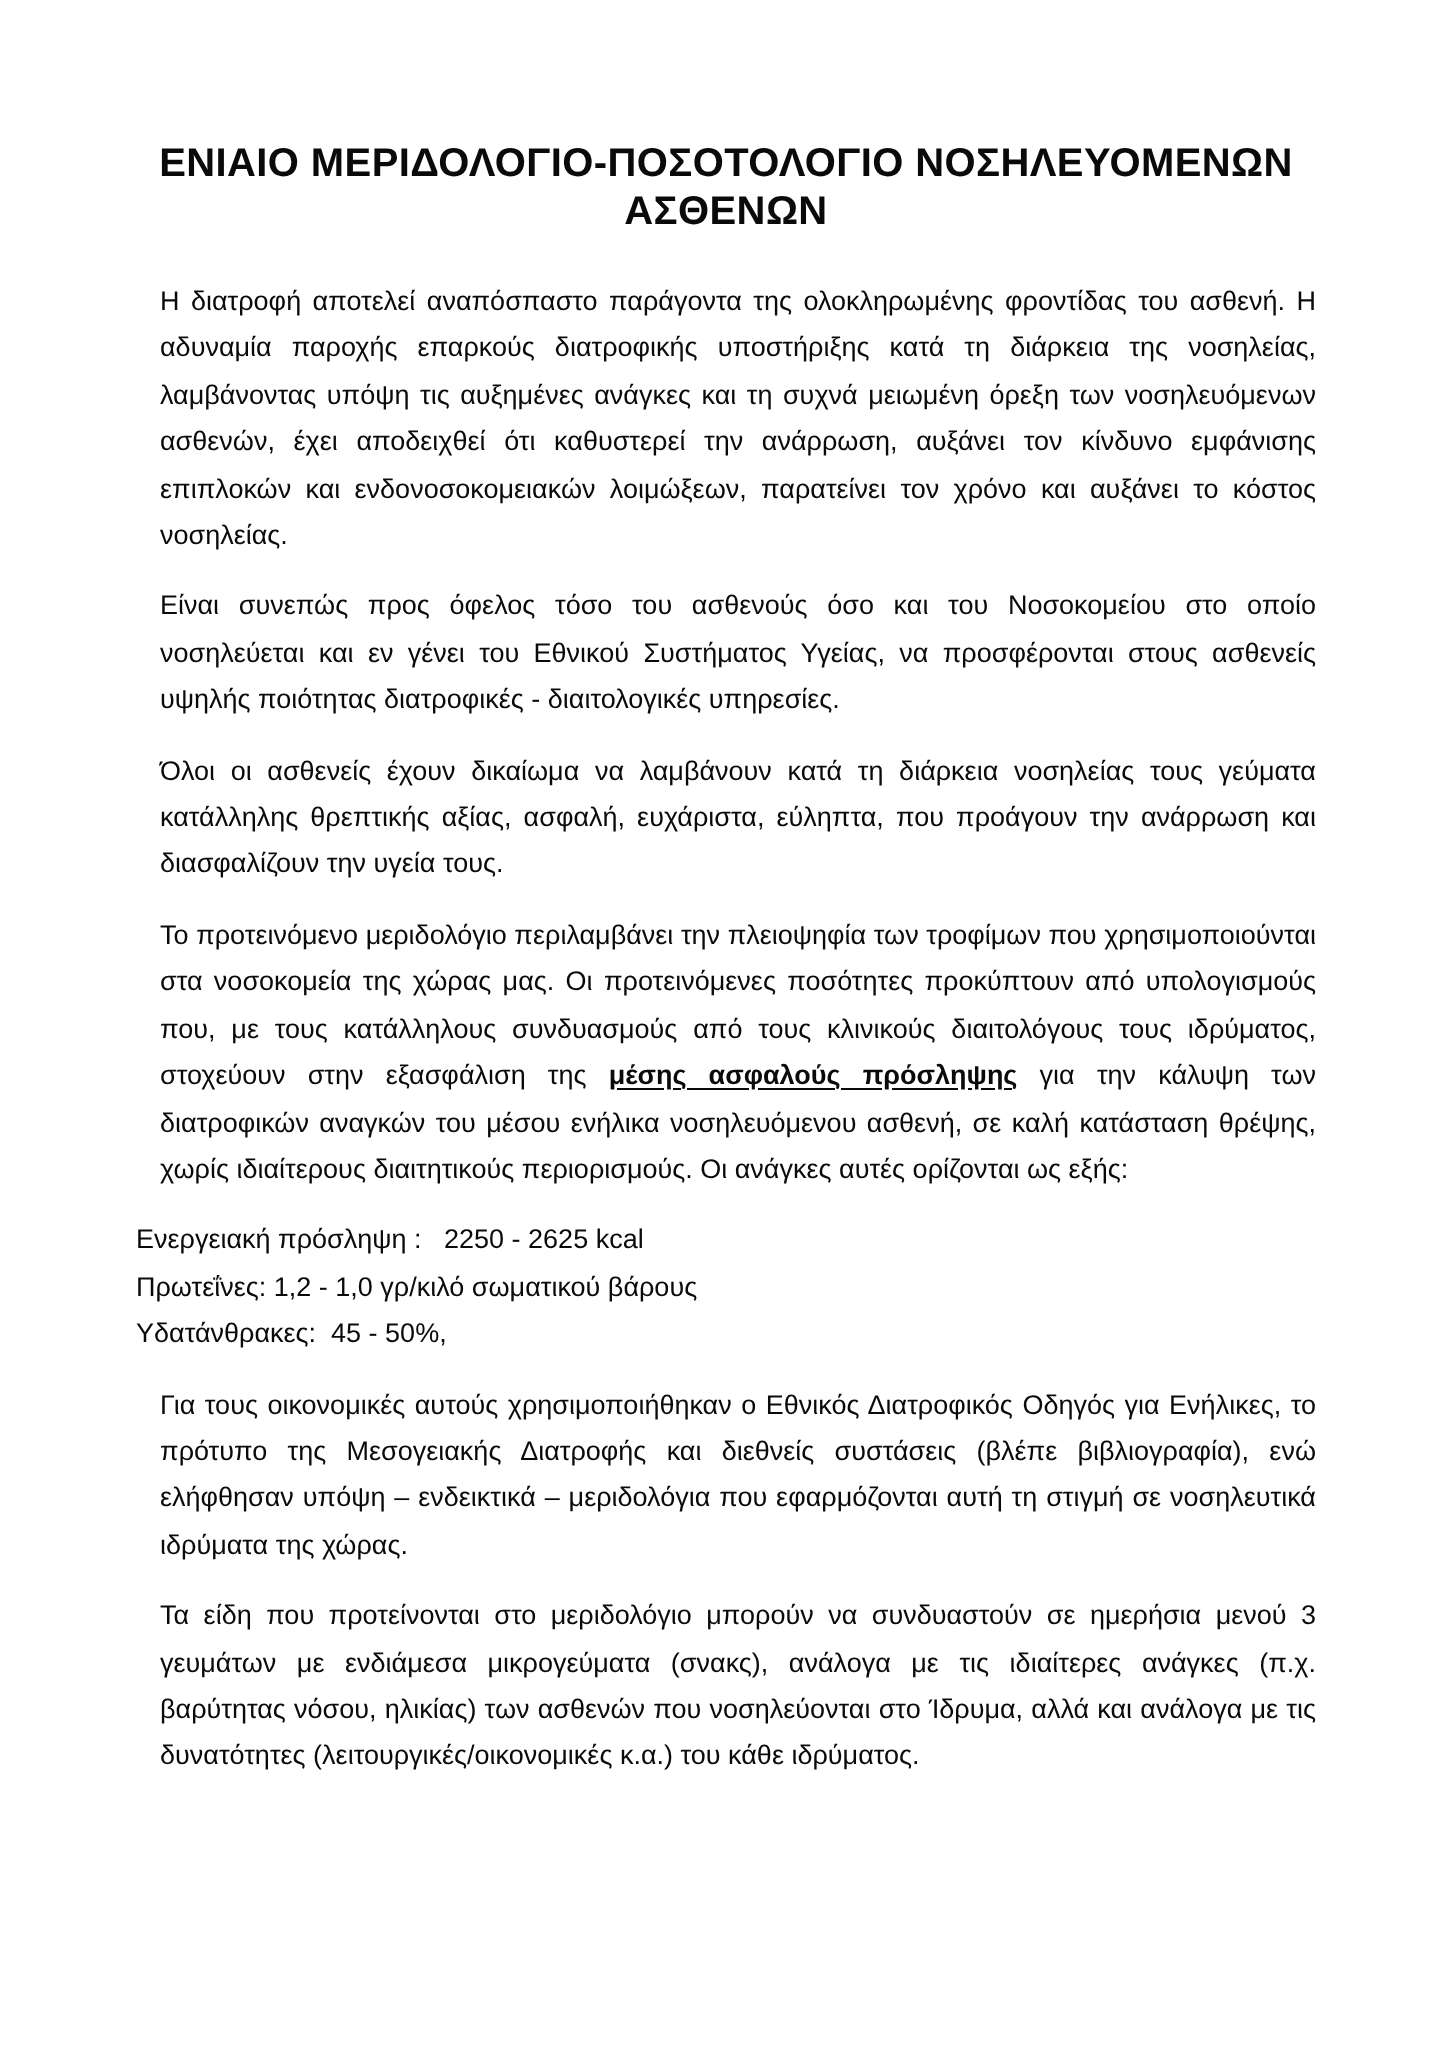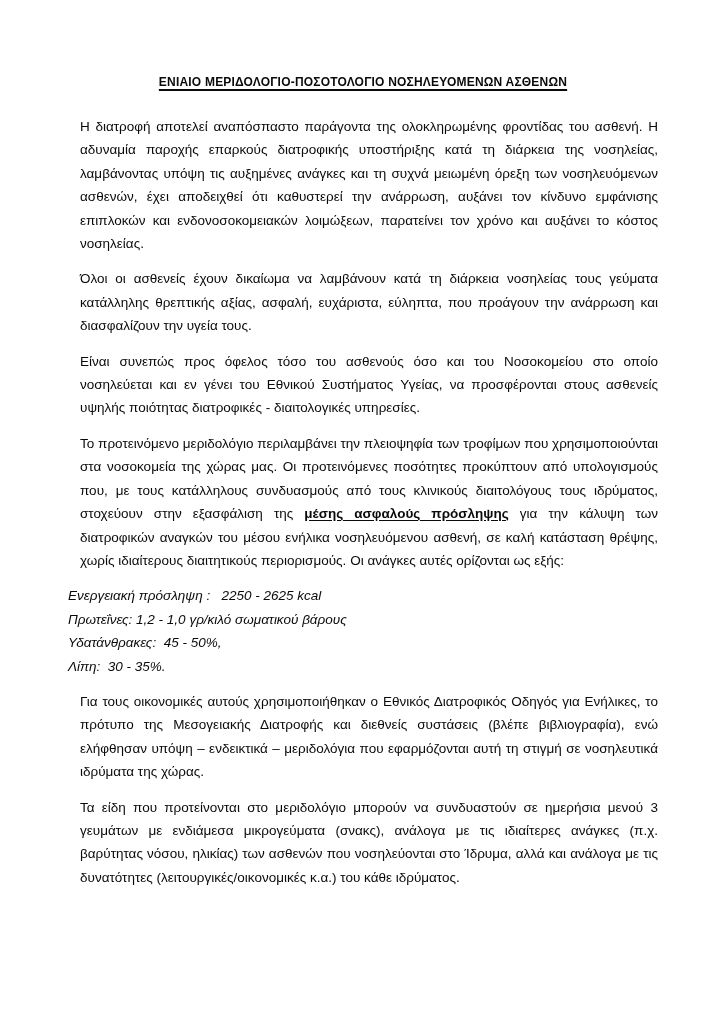--- a/index.html
+++ b/index.html
@@ -14,24 +14,23 @@
     box-sizing: border-box;
     background: #ffffff;
     color: #0a0a0a;
     padding: 70px 66px 0 68px;
     font-family: "Liberation Sans", "DejaVu Sans", sans-serif;
     font-size: 13.5px;
     line-height: 23.4px;
     overflow: hidden;
   }
   .doc-title {
-    font-size: 12px;
+    font-size: 20px;
     font-weight: bold;
     text-align: center;
-    text-decoration: underline;
     text-underline-offset: 3px;
     text-decoration-thickness: 2px;
     letter-spacing: 0.2px;
     margin: 0 0 21px 0;
     line-height: 24px;
   }
   p.body-par {
     margin: 0 0 12px 12px;
     text-align: justify;
   }
@@ -40,43 +39,41 @@
     text-decoration: underline;
     text-underline-offset: 2px;
   }
   .nutrition-list {
     margin: 0 0 12px 0;
   }
   .nutrition-line {
     line-height: 23.4px;
     text-align: left;
     white-space: pre-wrap;
-    font-style: italic;
   }
 </style>
 </head>
 <body>
 
 <div class="page">
 
   <h1 class="doc-title">ΕΝΙΑΙΟ ΜΕΡΙΔΟΛΟΓΙΟ-ΠΟΣΟΤΟΛΟΓΙΟ ΝΟΣΗΛΕΥΟΜΕΝΩΝ ΑΣΘΕΝΩΝ</h1>
 
   <p class="body-par">Η διατροφή αποτελεί αναπόσπαστο παράγοντα της ολοκληρωμένης φροντίδας του ασθενή.  Η αδυναμία παροχής επαρκούς διατροφικής υποστήριξης κατά τη διάρκεια της νοσηλείας, λαμβάνοντας υπόψη τις αυξημένες ανάγκες και τη συχνά μειωμένη όρεξη των νοσηλευόμενων ασθενών, έχει αποδειχθεί ότι καθυστερεί  την ανάρρωση, αυξάνει τον κίνδυνο εμφάνισης επιπλοκών και ενδονοσοκομειακών λοιμώξεων, παρατείνει  τον χρόνο και αυξάνει το κόστος νοσηλείας.</p>
 
+  <p class="body-par">Είναι συνεπώς προς όφελος τόσο του ασθενούς όσο και του Νοσοκομείου στο οποίο νοσηλεύεται και εν γένει του Εθνικού Συστήματος Υγείας,  να προσφέρονται στους ασθενείς υψηλής ποιότητας διατροφικές - διαιτολογικές υπηρεσίες.</p>
+
   <p class="body-par">Όλοι οι ασθενείς έχουν δικαίωμα να λαμβάνουν κατά τη διάρκεια νοσηλείας τους γεύματα κατάλληλης θρεπτικής αξίας, ασφαλή, ευχάριστα, εύληπτα, που προάγουν την ανάρρωση και διασφαλίζουν την υγεία τους.</p>
-
-  <p class="body-par">Είναι συνεπώς προς όφελος τόσο του ασθενούς όσο και του Νοσοκομείου στο οποίο νοσηλεύεται και εν γένει του Εθνικού Συστήματος Υγείας,  να προσφέρονται στους ασθενείς υψηλής ποιότητας διατροφικές - διαιτολογικές υπηρεσίες.</p>
 
 
   <p class="body-par"><span>Το προτεινόμενο μεριδολόγιο περιλαμβάνει την πλειοψηφία των τροφίμων που χρησιμοποιούνται στα νοσοκομεία της χώρας μας. Οι προτεινόμενες ποσότητες προκύπτουν από υπολογισμούς που, με τους κατάλληλους συνδυασμούς από τους κλινικούς διαιτολόγους τους ιδρύματος, στοχεύουν στην εξασφάλιση της </span><span class="highlight-phrase">μέσης ασφαλούς πρόσληψης</span><span> για την κάλυψη των διατροφικών αναγκών του μέσου ενήλικα νοσηλευόμενου ασθενή, σε καλή κατάσταση θρέψης, χωρίς ιδιαίτερους διαιτητικούς περιορισμούς. Οι ανάγκες αυτές ορίζονται ως εξής:</span></p>
 
   <div class="nutrition-list">
     <div class="nutrition-line">Ενεργειακή πρόσληψη :   2250 - 2625 kcal</div>
     <div class="nutrition-line">Πρωτεΐνες: 1,2 - 1,0 γρ/κιλό σωματικού βάρους</div>
     <div class="nutrition-line">Υδατάνθρακες:  45 - 50%,</div>
-    <div class="nutrition-line">Λίπη:  30 - 35%.</div>
   </div>
 
   <p class="body-par">Για τους οικονομικές αυτούς χρησιμοποιήθηκαν ο Εθνικός Διατροφικός Οδηγός για Ενήλικες, το πρότυπο της Μεσογειακής Διατροφής και διεθνείς συστάσεις (βλέπε βιβλιογραφία), ενώ ελήφθησαν υπόψη – ενδεικτικά – μεριδολόγια που εφαρμόζονται αυτή τη στιγμή σε νοσηλευτικά ιδρύματα της χώρας.</p>
 
   <p class="body-par">Τα είδη που προτείνονται στο μεριδολόγιο μπορούν να συνδυαστούν σε ημερήσια μενού 3 γευμάτων με ενδιάμεσα μικρογεύματα (σνακς), ανάλογα με τις ιδιαίτερες ανάγκες (π.χ. βαρύτητας νόσου, ηλικίας) των ασθενών που νοσηλεύονται στο Ίδρυμα, αλλά και ανάλογα με τις δυνατότητες (λειτουργικές/οικονομικές κ.α.) του κάθε ιδρύματος.</p>
 
 </div>
 
 </body></html>

